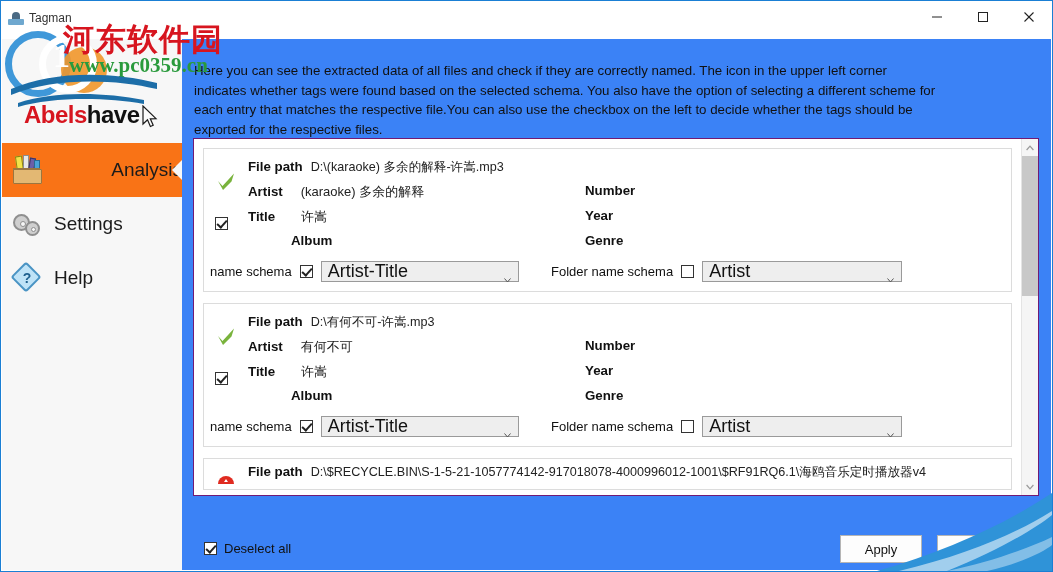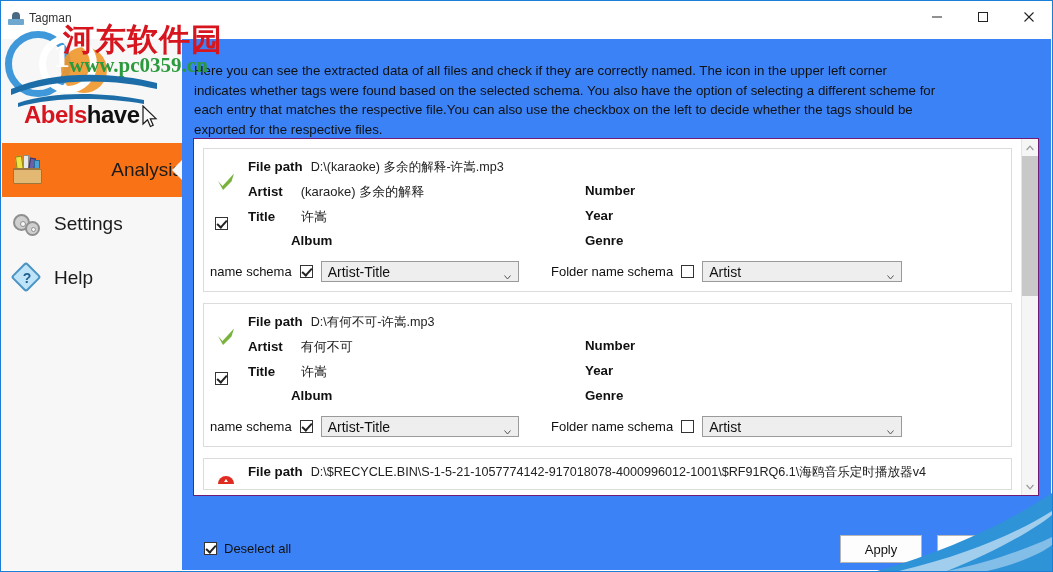--- a/index.html
+++ b/index.html
@@ -198,21 +198,21 @@
     width:13px;height:13px;border:1px solid #333;background:#fff;
     box-sizing:border-box;position:relative;flex:none;
   }
   .cbx.checked:after{
     content:"";position:absolute;left:3px;top:0px;width:4px;height:8px;
     border:solid #222;border-width:0 2px 2px 0;transform:rotate(42deg);
   }
   .ddl{
     width:198px;height:21px;border:1px solid #9a9a9a;background:#eeeeee;
     box-sizing:border-box;display:flex;align-items:center;
-    padding:0 6px;font-size:14px;color:#111;position:relative;
+    padding:0 6px;font-size:18px;color:#111;position:relative;
   }
   .ddl.wide{width:200px;}
   .ddl .chev{
     position:absolute;right:7px;top:6px;width:7px;height:7px;
   }
   .card.partial{height:32px;overflow:hidden;margin-bottom:0;padding-top:0;}
   .card.partial .card-body{height:32px;}
   .card.partial .statusicon{top:9px;}
   .card.partial .f-path{top:5px;}
   

